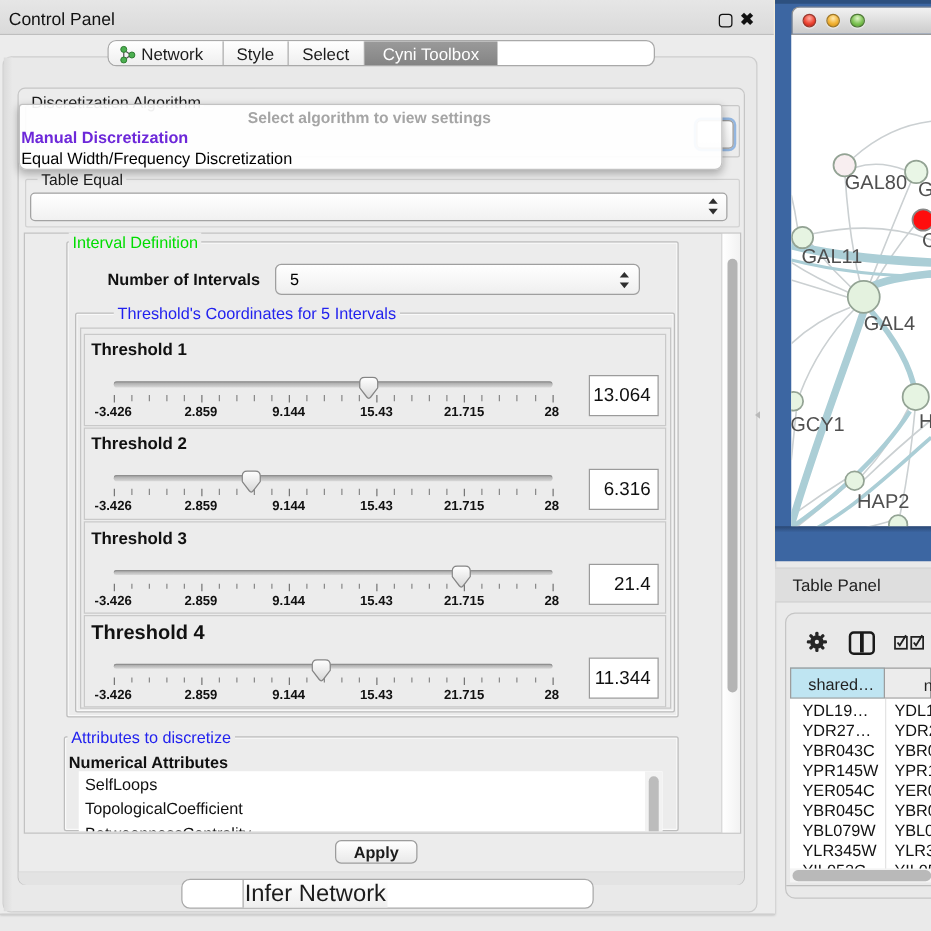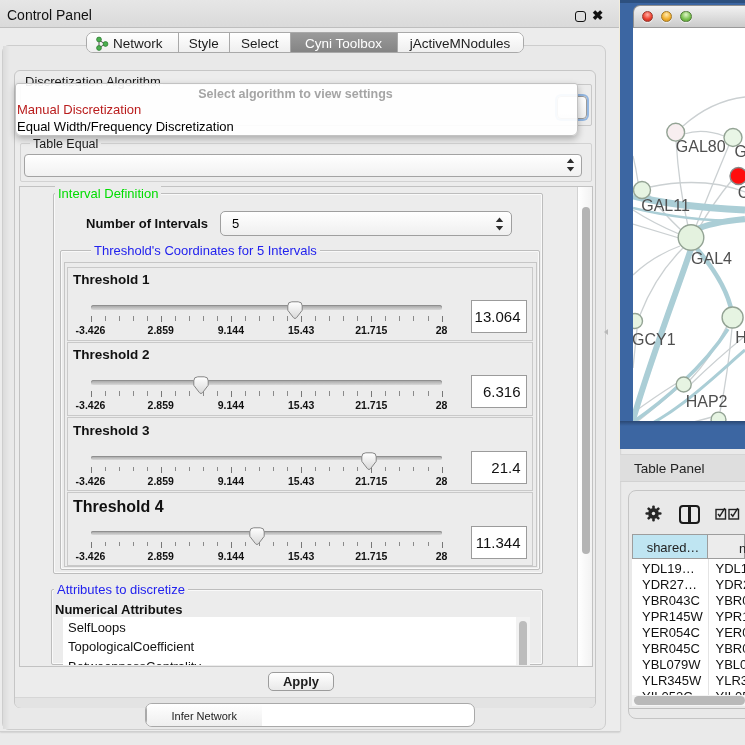--- a/index.html
+++ b/index.html
@@ -36,32 +36,29 @@
     </div>
 <div style="width:51.5px;height:21px;background:linear-gradient(#ffffff,#ededed);color:#1c1c1c;border-left:1px solid #a9a9a9;display:flex;align-items:center;justify-content:center;font-size:13.5px;">
       <span>Style</span>
     </div>
 <div style="width:61.0px;height:21px;background:linear-gradient(#ffffff,#ededed);color:#1c1c1c;border-left:1px solid #a9a9a9;display:flex;align-items:center;justify-content:center;font-size:13.5px;">
       <span>Select</span>
     </div>
 <div style="width:107.5px;height:21px;background:linear-gradient(#9a9a9a,#828282);color:#fff;border-left:1px solid #a9a9a9;display:flex;align-items:center;justify-content:center;font-size:13.5px;">
       <span>Cyni Toolbox</span>
     </div>
-<div style="width:126.5px;height:21px;background:linear-gradient(#ffffff,#ededed);color:#1c1c1c;border-left:1px solid #a9a9a9;display:flex;align-items:center;justify-content:center;font-size:13.5px;">
-      <span>jActiveMNodules</span>
-    </div>
 </div>
 
 <div class="abs" style="left:20px;top:83.5px;width:572px;height:42.5px;border:1px solid #c8c8c8;border-radius:2px;"></div>
 <div class="abs" style="left:23px;top:74px;font-size:13px;color:#1a1a1a;background:#ececec;padding:0 2px;">Discretization Algorithm</div>
 <div class="abs" style="left:557px;top:96px;width:30px;height:23px;background:linear-gradient(#fff,#f0f0f0);border:1px solid #9a9a9a;border-radius:4px;box-shadow:0 0 0 2px rgba(110,160,220,0.7);"></div>
 
 <div class="abs" style="left:15px;top:83px;width:562.5px;height:53px;background:rgba(255,255,255,0.93);border:1px solid #c2c2c2;border-radius:3px 3px 6px 6px;box-shadow:0 3px 7px rgba(0,0,0,0.28);z-index:5;"></div>
 <div class="abs" style="left:14px;top:87px;width:563px;text-align:center;font-size:12.5px;font-weight:bold;color:#a5a5a5;z-index:6;">Select algorithm to view settings</div>
-<div class="abs" style="left:17px;top:102px;font-size:13px;font-weight:normal;color:#b91c1c;z-index:6;text-align:right;">Manual Discretization</div>
+<div class="abs" style="left:17px;top:102px;font-size:13px;font-weight:bold;color:#6d28d9;z-index:6;text-align:right;">Manual Discretization</div>
 <div class="abs" style="left:17px;top:119px;font-size:13px;color:#000;z-index:6;">Equal Width/Frequency Discretization</div>
 
 <div class="abs" style="left:20px;top:143px;width:572px;height:39px;border:1px solid #d2d2d2;border-radius:2px;"></div>
 <div class="abs" style="left:30px;top:137px;font-size:12.5px;color:#1a1a1a;background:#ececec;padding:0 3px;z-index:2;">Table Equal</div>
 <div class="abs" style="left:24px;top:154px;width:558px;height:23px;background:linear-gradient(#ffffff,#f1f1f1);border:1px solid #a3a3a3;border-radius:4px;"></div>
 <div class="abs" style="left:40px;top:158px;font-size:18px;color:#000;margin-top:44px;">galFiltered.sif default node</div>
 <svg class="abs" style="left:566px;top:157.5px;" width="9" height="14" viewBox="0 0 9 14">
     <polygon points="4.5,0.5 8.2,5 0.8,5" fill="#2e2e2e"></polygon>
     <polygon points="4.5,13.5 8.2,9 0.8,9" fill="#2e2e2e"></polygon>
   </svg>
@@ -276,21 +273,21 @@
   <div style="position:absolute;left:5px;top:2.5px;font-size:13px;color:#111;">SelfLoops</div>
   <div style="position:absolute;left:5px;top:22px;font-size:13px;color:#111;">TopologicalCoefficient</div>
   <div style="position:absolute;left:5px;top:41.5px;font-size:13px;color:#111;">BetweennessCentrality</div>
   <div style="position:absolute;right:0;top:0;width:14px;height:48px;background:#f2f2f2;"></div>
   <div style="position:absolute;right:3px;top:4px;width:8.5px;height:48px;background:#bcbcbc;border-radius:4px;"></div>
 </div>
 
 <div class="abs" style="left:268px;top:671.5px;width:66px;height:19px;background:linear-gradient(#ffffff,#e9e9e9);border:1px solid #9c9c9c;border-radius:5px;text-align:center;font-size:13px;font-weight:bold;color:#1c1c1c;line-height:17.5px;">Apply</div>
 
 <div class="abs" style="left:144.5px;top:702.5px;width:330px;height:24px;border:1px solid #a9a9a9;border-radius:7px;overflow:hidden;display:flex;background:#fff;">
-<div style="width:116.5px;height:24px;background:linear-gradient(#ffffff,#ededed);color:#1c1c1c;border-left:1px solid #a9a9a9;display:flex;align-items:center;justify-content:center;font-size:11px;">Infer Network</div>
+<div style="width:116.5px;height:24px;background:linear-gradient(#ffffff,#ededed);color:#1c1c1c;border-left:1px solid #a9a9a9;display:flex;align-items:center;justify-content:center;font-size:19px;margin-left:48px;">Infer Network</div>
 </div>
 
 <div class="abs" style="left:0;top:730.5px;width:620px;height:1.5px;background:#cfcfcf;"></div>
 
 <div class="abs" style="left:618.5px;top:0;width:2px;height:449px;background:#f2ecda;"></div>
 <div class="abs" style="left:620px;top:0;width:125px;height:449px;background:#3c66a2;"></div>
 <div class="abs" style="left:620px;top:0;width:125px;height:3px;background:#2d507f;"></div>
 
 <div class="abs" style="left:633px;top:5px;width:112px;height:22.5px;background:linear-gradient(#f2f2f2,#cbcbcb);border-radius:7px 0 0 0;border-top:1px solid #909090;border-left:1px solid #909090;border-bottom:1px solid #9a9a9a;"></div>
 <div class="abs" style="left:641.9px;top:10.7px;width:11.2px;height:11.2px;border-radius:50%;background:radial-gradient(circle at 50% 30%, #ffb0a5 0%, #ee4433 55%, #b02015 100%);border:0.5px solid #9a3a30;box-shadow:0 1px 1px rgba(255,255,255,0.6);"></div>

